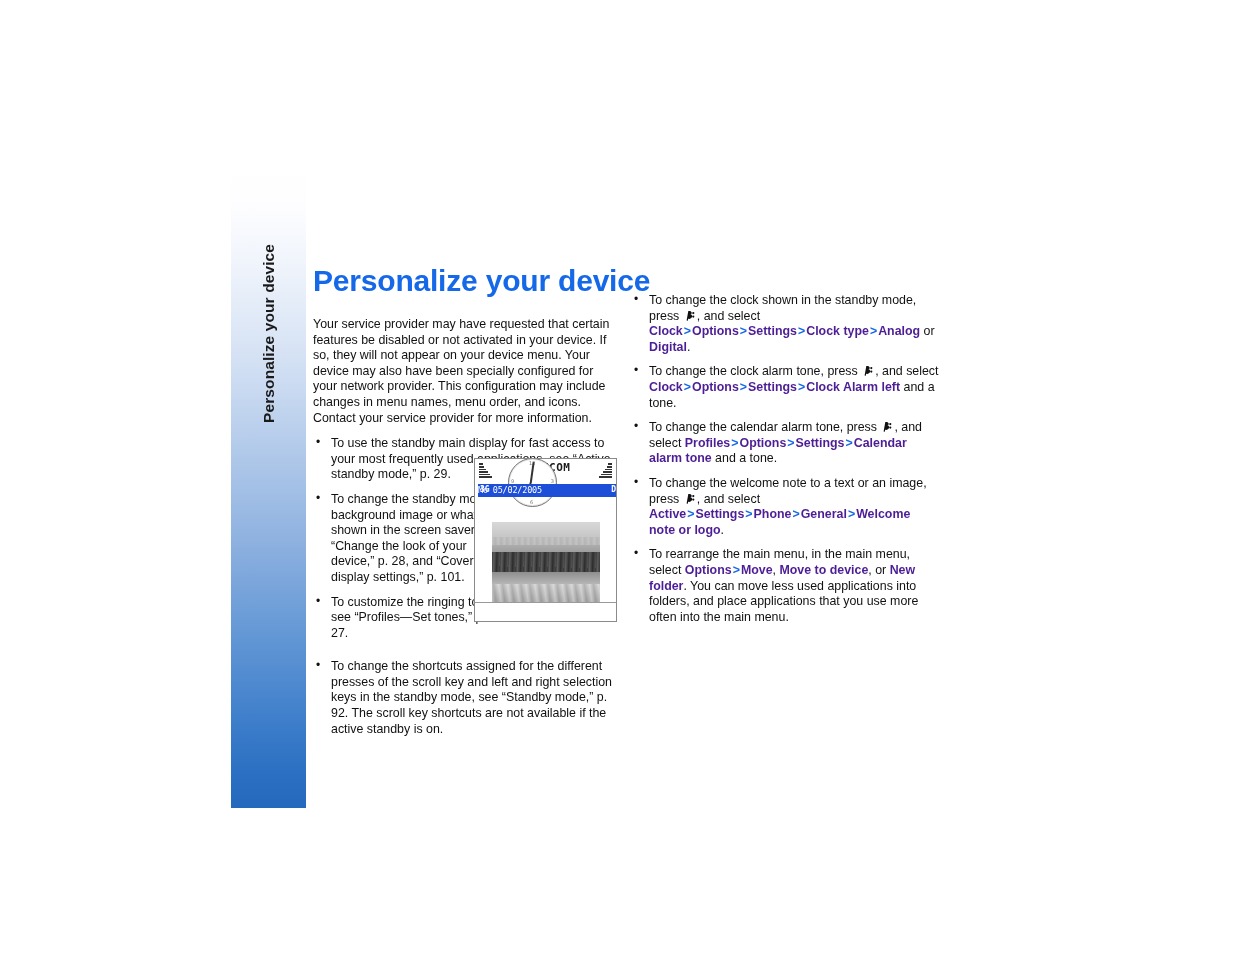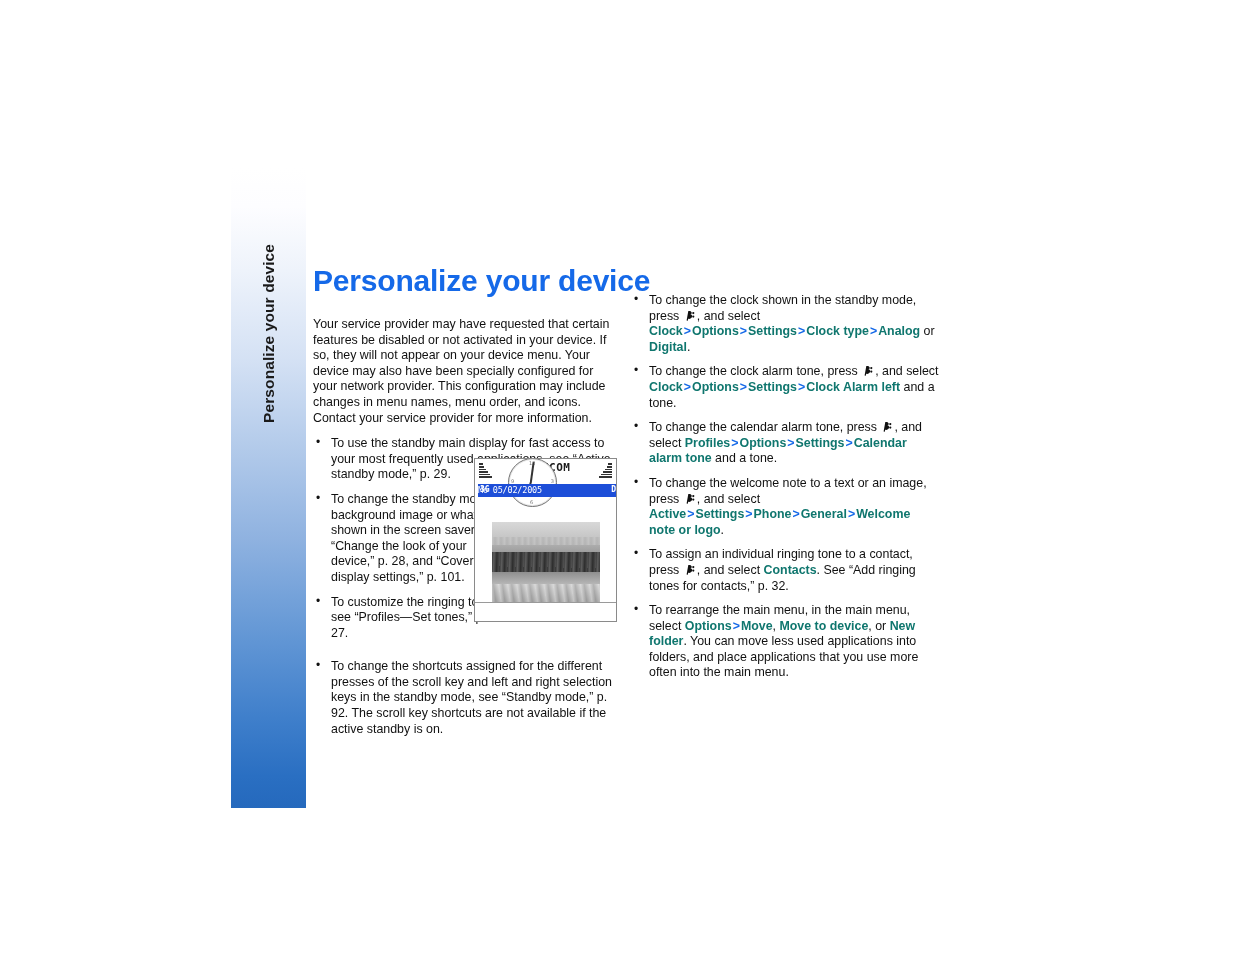--- a/index.html
+++ b/index.html
@@ -124,21 +124,21 @@
   ul.bullets > li::before {
     content: "\2022";
     position: absolute;
     left: 3px;
     top: -1px;
     font-size: 12px;
     color: #111111;
   }
 
   .lnk {
-    color: #0f766e;
+    color: #4c1d95;
     font-weight: bold;
   }
   .gt {
     color: #1569e8;
     font-weight: bold;
     padding: 0 1px;
   }
 
   
   .menukey {
@@ -401,25 +401,20 @@
         <li>To change the calendar alarm tone, press <span class="menukey"><svg viewBox="0 0 12 12" width="12" height="12">
               <path d="M4.3 1.1c1.6-0.5 3.1 0.2 3.4 1.4 0.2 0.9-0.4 1.6-1.3 1.8 0.9 0.2 1.7 0.8 1.8 1.8 0.2 1.4-1.1 2.6-2.9 2.8 -0.4 0-0.8 0-1.1-0.1l-0.4 1.9 -1.2-0.2 1.7-9.4z" fill="#111"></path>
               <circle cx="9.3" cy="3.1" r="1.1" fill="#111"></circle>
               <circle cx="9.3" cy="6.6" r="1.1" fill="#111"></circle>
             </svg></span>, and select <span class="lnk">Profiles</span><span class="gt">&gt;</span><span class="lnk">Options</span><span class="gt">&gt;</span><span class="lnk">Settings</span><span class="gt">&gt;</span><span class="lnk">Calendar alarm tone</span> and a tone.</li>
         <li>To change the welcome note to a text or an image, press <span class="menukey"><svg viewBox="0 0 12 12" width="12" height="12">
               <path d="M4.3 1.1c1.6-0.5 3.1 0.2 3.4 1.4 0.2 0.9-0.4 1.6-1.3 1.8 0.9 0.2 1.7 0.8 1.8 1.8 0.2 1.4-1.1 2.6-2.9 2.8 -0.4 0-0.8 0-1.1-0.1l-0.4 1.9 -1.2-0.2 1.7-9.4z" fill="#111"></path>
               <circle cx="9.3" cy="3.1" r="1.1" fill="#111"></circle>
               <circle cx="9.3" cy="6.6" r="1.1" fill="#111"></circle>
             </svg></span>, and select <span class="lnk">Active</span><span class="gt">&gt;</span><span class="lnk">Settings</span><span class="gt">&gt;</span><span class="lnk">Phone</span><span class="gt">&gt;</span><span class="lnk">General</span><span class="gt">&gt;</span><span class="lnk">Welcome note or logo</span>.</li>
-        <li>To assign an individual ringing tone to a contact, press <span class="menukey"><svg viewBox="0 0 12 12" width="12" height="12">
-              <path d="M4.3 1.1c1.6-0.5 3.1 0.2 3.4 1.4 0.2 0.9-0.4 1.6-1.3 1.8 0.9 0.2 1.7 0.8 1.8 1.8 0.2 1.4-1.1 2.6-2.9 2.8 -0.4 0-0.8 0-1.1-0.1l-0.4 1.9 -1.2-0.2 1.7-9.4z" fill="#111"></path>
-              <circle cx="9.3" cy="3.1" r="1.1" fill="#111"></circle>
-              <circle cx="9.3" cy="6.6" r="1.1" fill="#111"></circle>
-            </svg></span>, and select <span class="lnk">Contacts</span>. See “Add ringing tones for contacts,” p. 32.</li>
         <li>To rearrange the main menu, in the main menu, select <span class="lnk">Options</span><span class="gt">&gt;</span><span class="lnk">Move</span>, <span class="lnk">Move to device</span>, or <span class="lnk">New folder</span>. You can move less used applications into folders, and place applications that you use more often into the main menu.</li>
       </ul>
   </div>
 
   <div class="phone-shot">
     <div class="ps-topband">
       <div class="ps-sig">
         <i></i>
           <i></i>
           <i></i>

